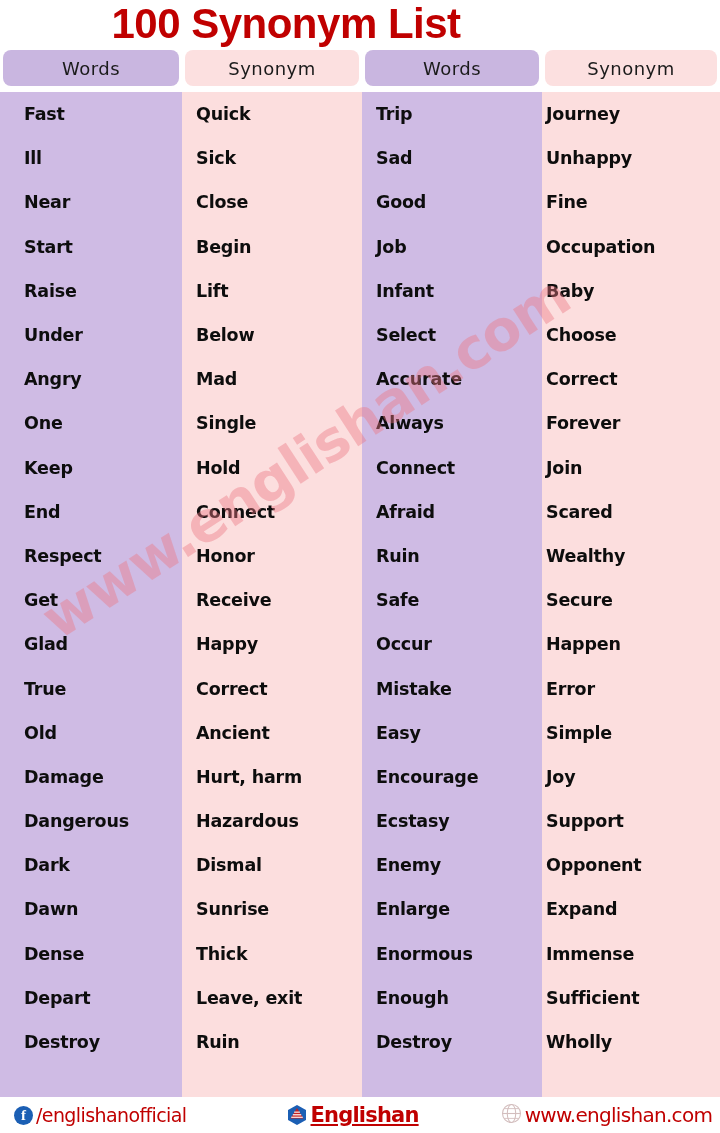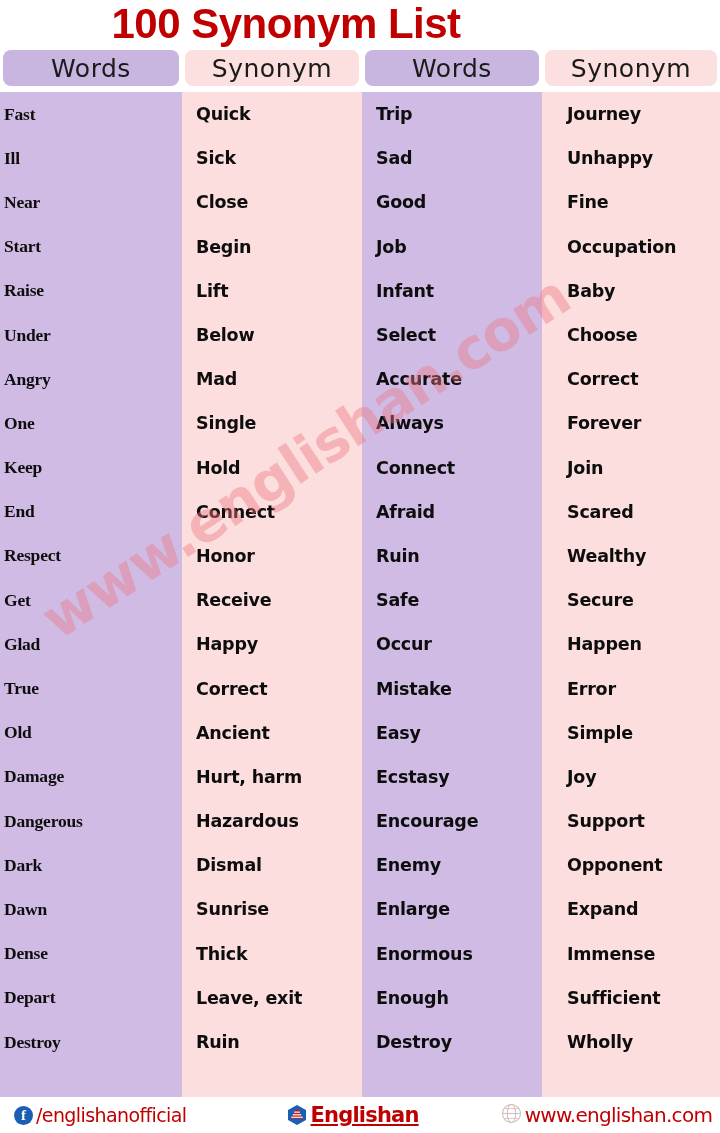--- a/index.html
+++ b/index.html
@@ -39,21 +39,21 @@
     width: 720px; height: 40px;
     display: flex;
   }
   .hdr-pill {
     height: 36px;
     border-radius: 8px;
     display: flex;
     align-items: center;
     justify-content: center;
     font-family: "DejaVu Sans", sans-serif;
-    font-size: 25px;
+    font-size: 18px;
     font-weight: 400;
     color: #1b1b1b;
     margin: 0 3px;
     letter-spacing: 0.5px;
   }
   .hdr-w { width: 176px; background: #c9b6e0; }
   .hdr-s { width: 174px; background: #fce0e0; }
   .hdr-w2 { width: 174px; background: #c9b6e0; }
   .hdr-s2 { width: 172px; background: #fce0e0; }
 
@@ -77,24 +77,24 @@
     height: 44.2px;
     display: flex;
     align-items: center;
     font-family: "DejaVu Sans", sans-serif;
     font-size: 17.5px;
     font-weight: bold;
     color: #0d0d0d;
     letter-spacing: -0.2px;
     white-space: nowrap;
   }
-  .col-1 .cell { padding-left: 4px; font-family: Liberation Serif, serif; }
+  .col-1 .cell { padding-left: 24px; }
   .col-2 .cell { padding-left: 14px; }
   .col-3 .cell { padding-left: 14px; }
-  .col-4 .cell { padding-left: 25px; }
+  .col-4 .cell { padding-left: 4px; }
 
   
   #watermark {
     position: absolute;
     top: 92px; left: 0;
     width: 720px; height: 1005px;
     pointer-events: none;
     overflow: hidden;
     z-index: 5;
   }
@@ -242,22 +242,22 @@
         <div class="cell">Select</div>
         <div class="cell">Accurate</div>
         <div class="cell">Always</div>
         <div class="cell">Connect</div>
         <div class="cell">Afraid</div>
         <div class="cell">Ruin</div>
         <div class="cell">Safe</div>
         <div class="cell">Occur</div>
         <div class="cell">Mistake</div>
         <div class="cell">Easy</div>
+        <div class="cell">Encourage</div>
         <div class="cell">Ecstasy</div>
-        <div class="cell">Encourage</div>
         <div class="cell">Enemy</div>
         <div class="cell">Enlarge</div>
         <div class="cell">Enormous</div>
         <div class="cell">Enough</div>
         <div class="cell">Destroy</div>
       </div>
     <div class="col col-4" id="col-synonym-2">
         <div class="cell">Journey</div>
         <div class="cell">Unhappy</div>
         <div class="cell">Fine</div>

